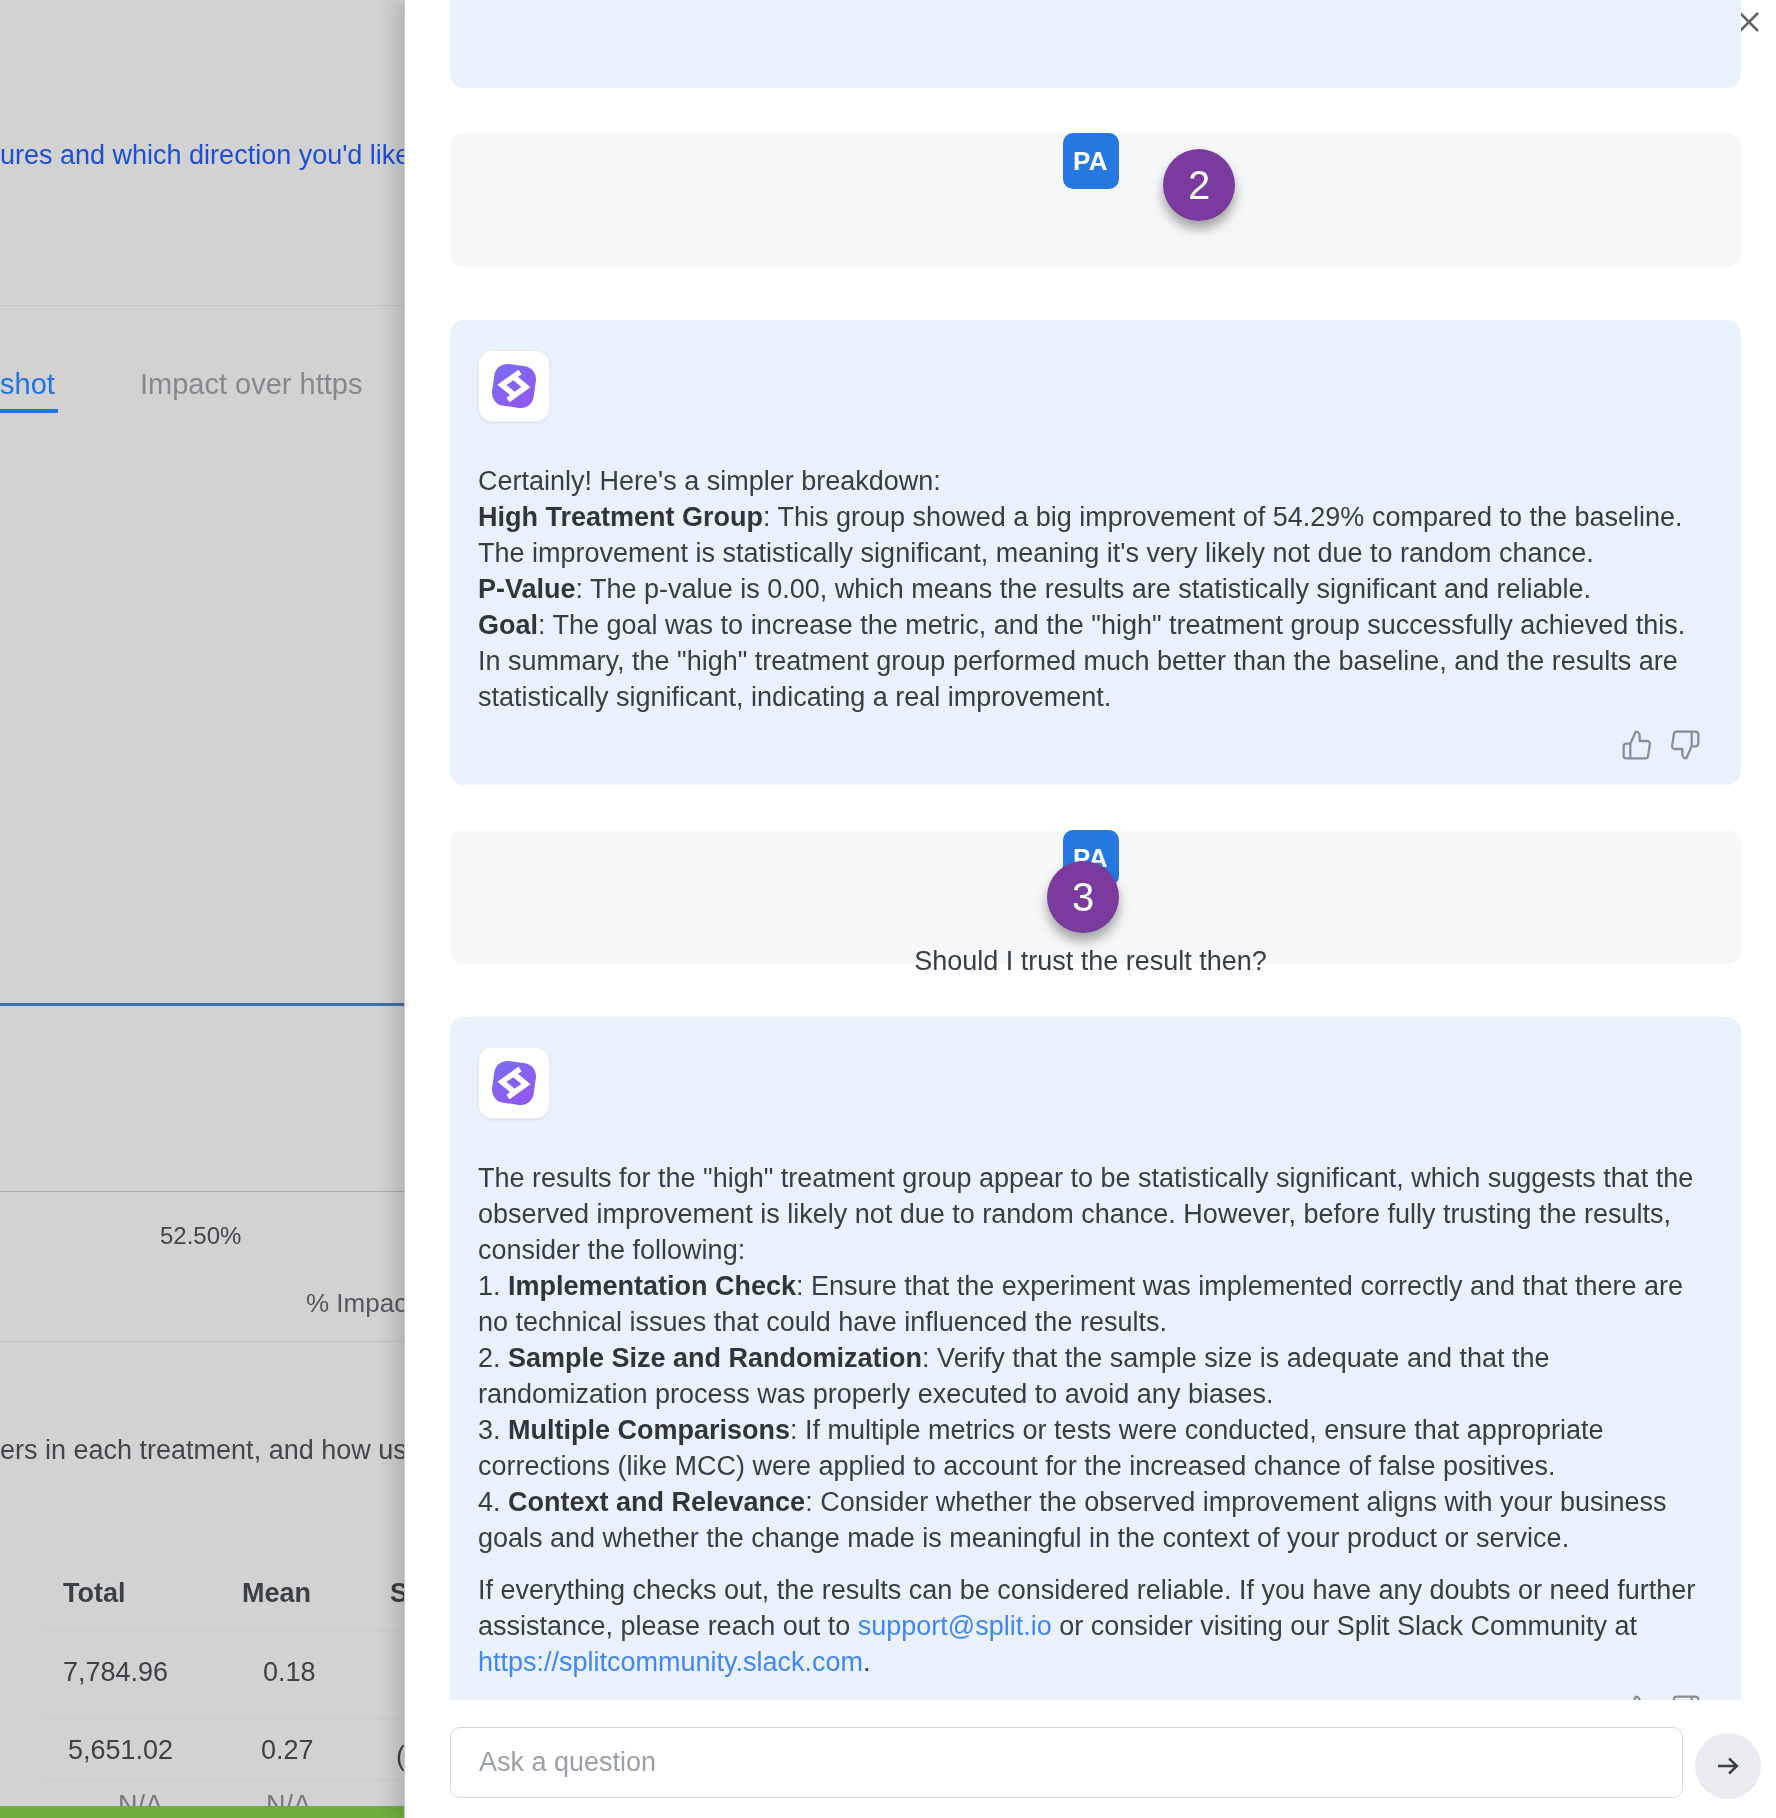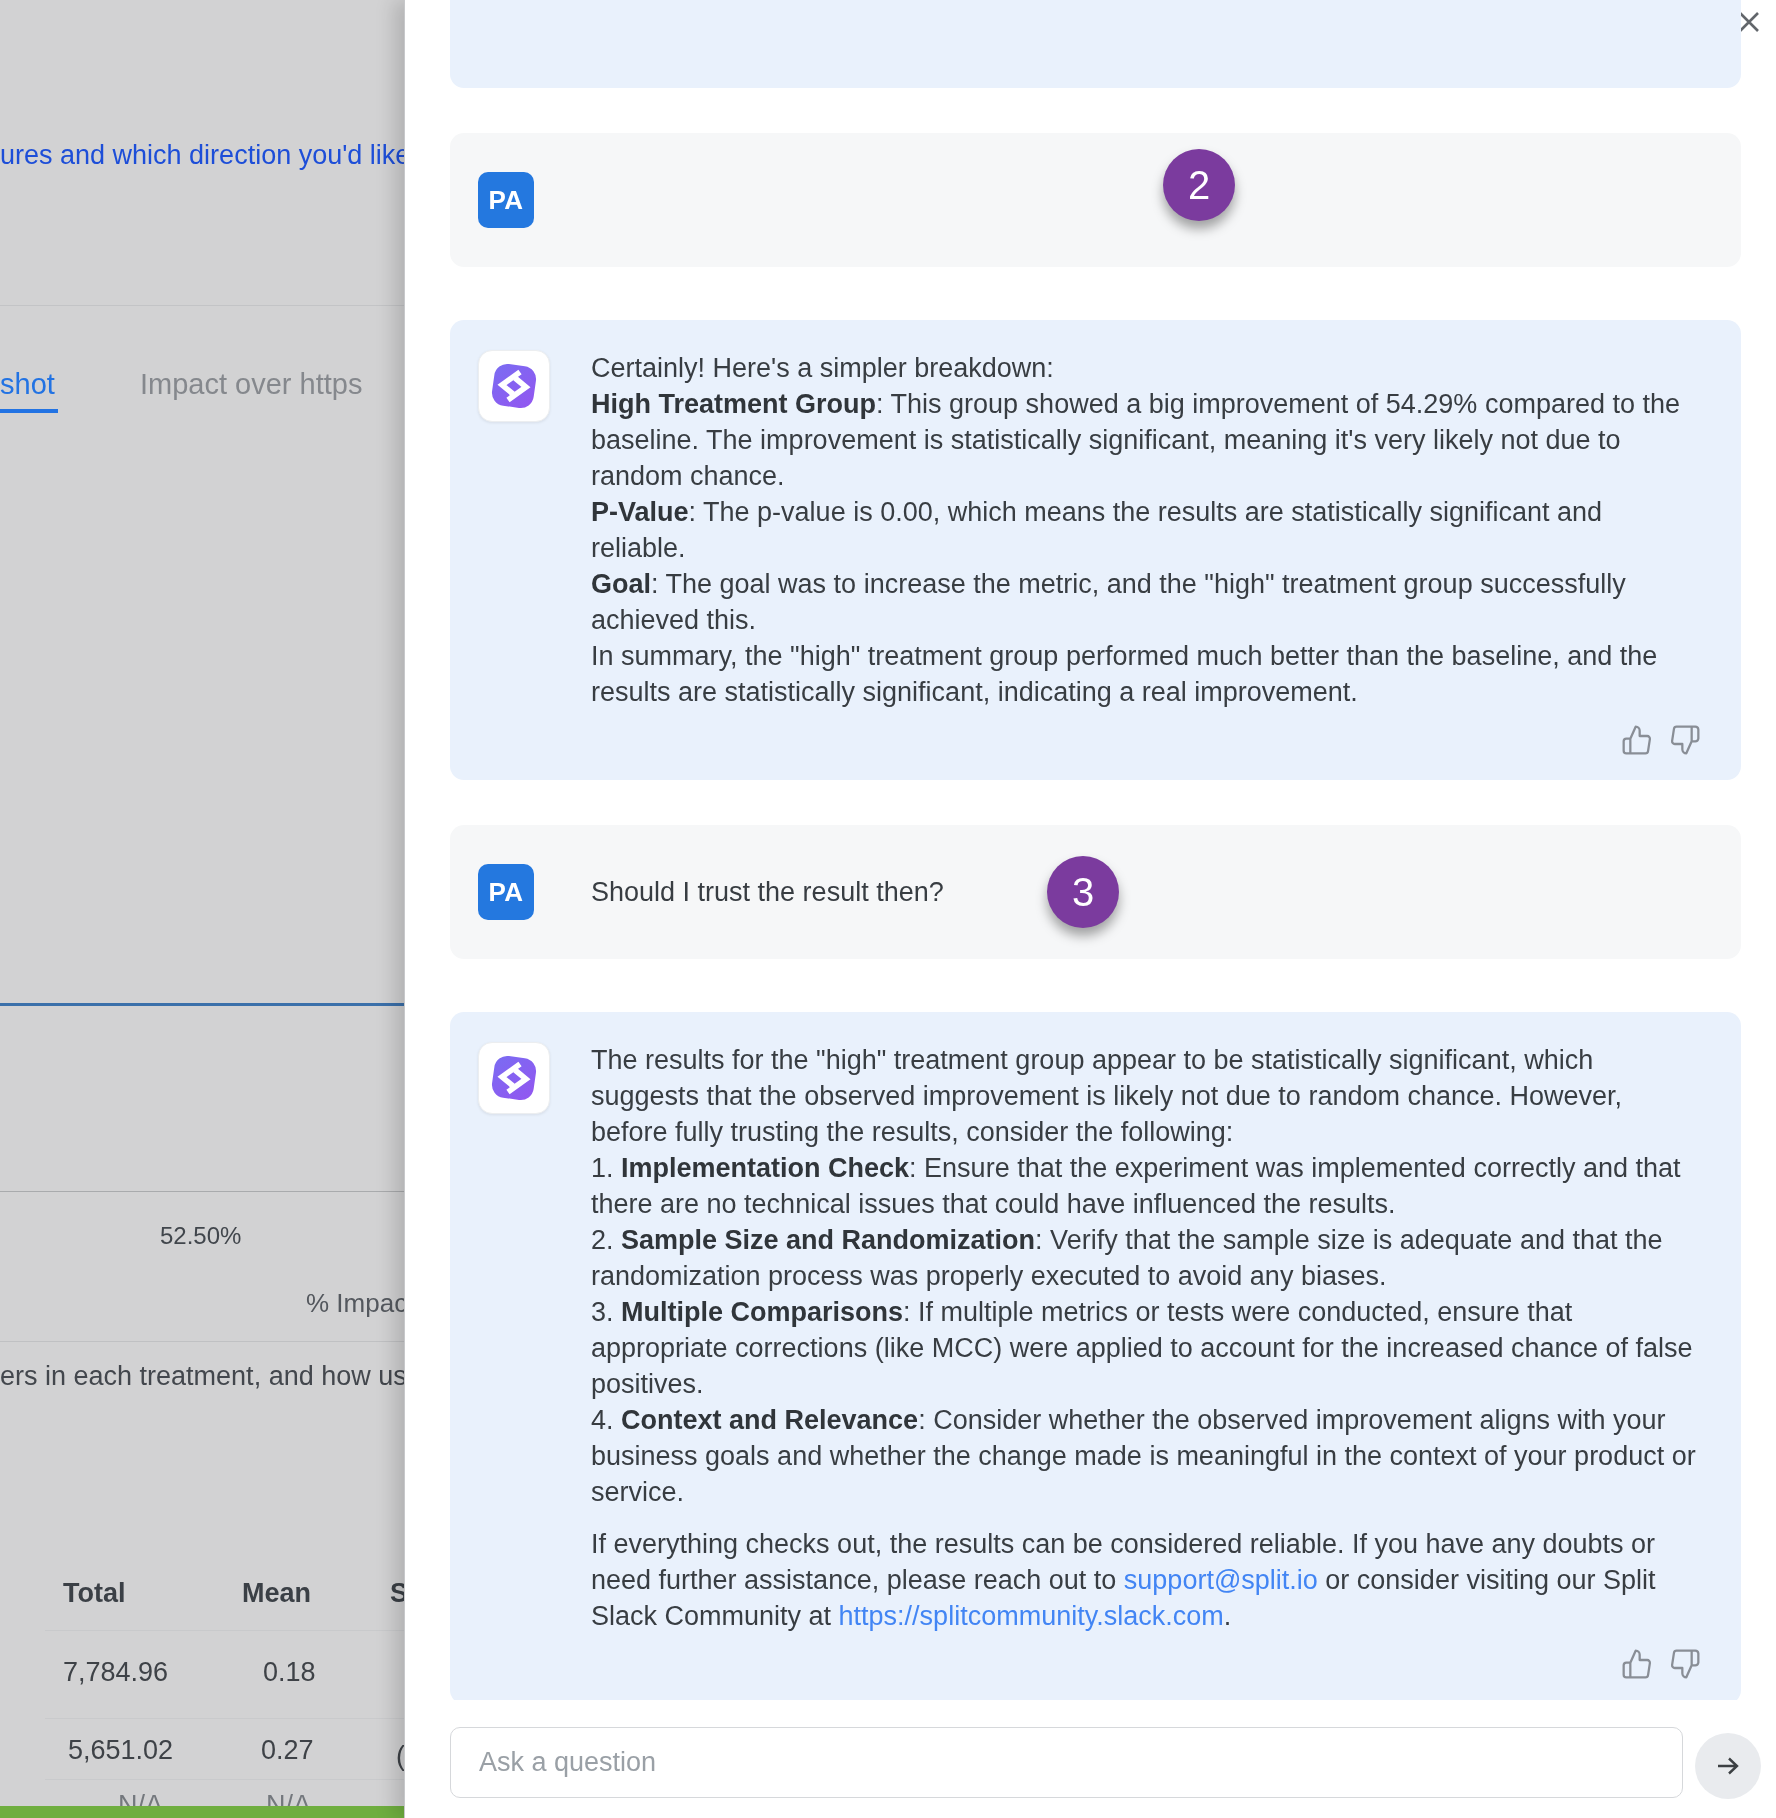--- a/index.html
+++ b/index.html
@@ -16,36 +16,36 @@
   .bg-div-1{top:305px;}
   .tab{position:absolute;top:368px;font-size:29px;white-space:nowrap;}
   .tab-active{left:0;color:#2273e3;}
   .tab-underline{position:absolute;left:0;top:409px;width:58px;height:4px;background:#2273e3;}
   .tab-inactive{left:140px;color:#85888d;}
   .bg-blue-line{position:absolute;left:0;top:1003px;width:440px;height:3px;background:#3b70aa;}
   .bg-gray-line{position:absolute;left:0;top:1191px;width:440px;height:1px;background:#a9abad;}
   .bg-pct{left:160px;top:1222px;font-size:24px;color:#41464c;}
   .bg-axis-label{left:306px;top:1288px;font-size:26px;color:#54585e;}
   .bg-div-2{top:1341px;background:#c0c1c3;}
-  .bg-treatment{left:0;top:1361px;font-size:27px;color:#43474d;}
+  .bg-treatment{left:0;top:1435px;font-size:27px;color:#43474d;}
   .bg-th{position:absolute;top:1578px;font-size:27px;font-weight:700;color:#3b4046;white-space:nowrap;}
   .bg-td{position:absolute;font-size:27px;color:#3e4247;white-space:nowrap;}
   .bg-hair{position:absolute;height:1px;background:#c9cacc;left:45px;width:375px;}
   .bg-green-bar{position:absolute;left:0;top:1806px;width:100%;height:12px;background:#6fae3f;}
   
   .drawer{
     position:absolute;left:404px;top:0;width:1372px;height:1818px;z-index:10;
     background:#ffffff;border-left:1px solid #c7c8ca;
     box-shadow:-10px 0 18px rgba(0,0,0,0.15);
   }
   .close-btn{position:absolute;left:1328px;top:6px;width:32px;height:32px;cursor:pointer;}
   
   .chat-scroll{position:absolute;left:45px;right:36px;top:0;height:1700px;overflow:hidden;
     display:flex;flex-direction:column;gap:45px;}
-  .bubble{position:relative;border-radius:14px;display:flex;padding:30px 38px 24px 28px;}
+  .bubble{position:relative;border-radius:14px;display:flex;padding:30px 38px 24px 28px;flex-direction:column;}
   .bubble.assistant{background:#e9f1fc;margin-top:8px;}
   .bubble.user{background:#f6f7f8;min-height:134px;box-sizing:border-box;align-items:center;padding-top:0;padding-bottom:0;}
   .bubble.partial{background:#e9f1fc;height:120px;margin-top:-32px;padding:0;border-radius:0 0 14px 14px;flex:0 0 auto;}
   .avatar-col{flex:0 0 113px;}
   .pa-avatar{width:56px;height:56px;border-radius:10px;background:#2478df;color:#fff;
     font-size:26px;font-weight:700;display:flex;align-items:center;justify-content:center;letter-spacing:.5px;}
   .split-card{width:72px;height:72px;border-radius:14px;background:#fff;border:1px solid #eceef0;
     box-shadow:0 1px 3px rgba(0,0,0,0.08);display:flex;align-items:center;justify-content:center;box-sizing:border-box;}
   .msg-body{flex:1;min-width:0;}
   .msg-text{font-size:27px;line-height:36px;color:#383d42;}

